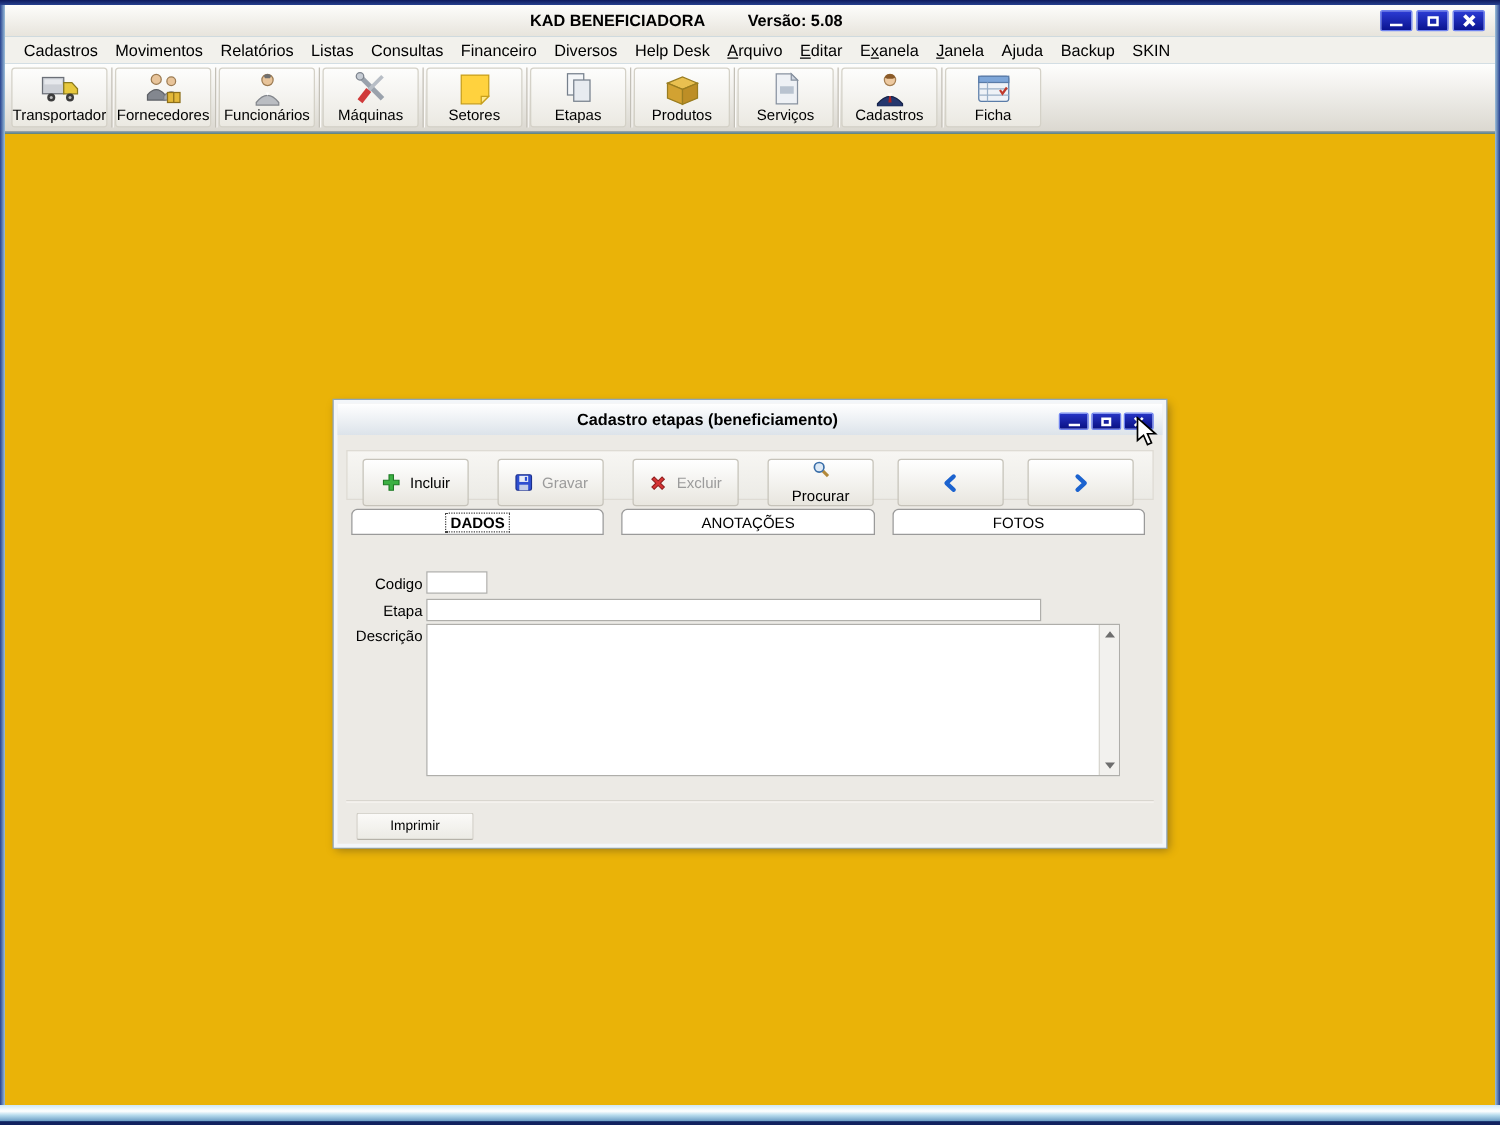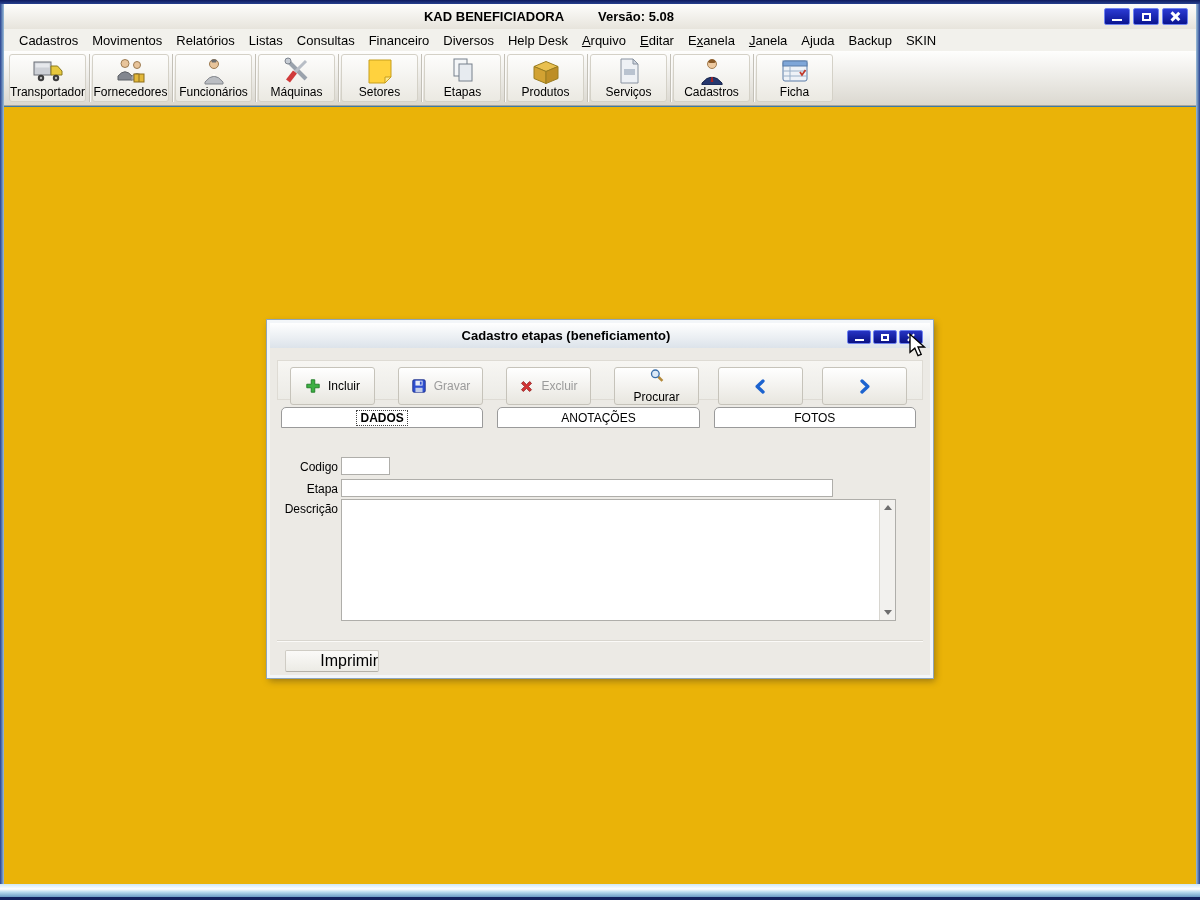--- a/index.html
+++ b/index.html
@@ -110,21 +110,21 @@
   .tri-up { width:0; height:0; border-left:4px solid transparent; border-right:4px solid transparent;
      border-bottom:5px solid #6e6e6e; }
   .tri-down { width:0; height:0; border-left:4px solid transparent; border-right:4px solid transparent;
      border-top:5px solid #6e6e6e; }
 
   .dlg-sep { position:absolute; left:10px; top:320px; width:646px; height:1px;
      background:#d9d6cf; box-shadow:0 1px 0 #fbfaf8; }
   .imprimir-btn { position:absolute; left:18px; top:330px; width:94px; height:22px;
      border:1px solid #cfccc4; border-bottom-color:#b5b2a9; border-radius:2px;
      background:linear-gradient(180deg,#fbfaf8,#ecebe5);
-     font-size:16px; color:#000; display:flex; align-items:center; justify-content:flex-end; cursor:default; }
+     font-size:11px; color:#000; display:flex; align-items:center; justify-content:center; cursor:default; }
 
   .cursor { position:absolute; left:640px; top:13px; width:22px; height:24px; pointer-events:none; z-index:50; }
 </style>
 </head>
 <body>
 
 <div class="app">
 
   <div class="win-top-border"></div>
   <div class="frame-left"></div>

